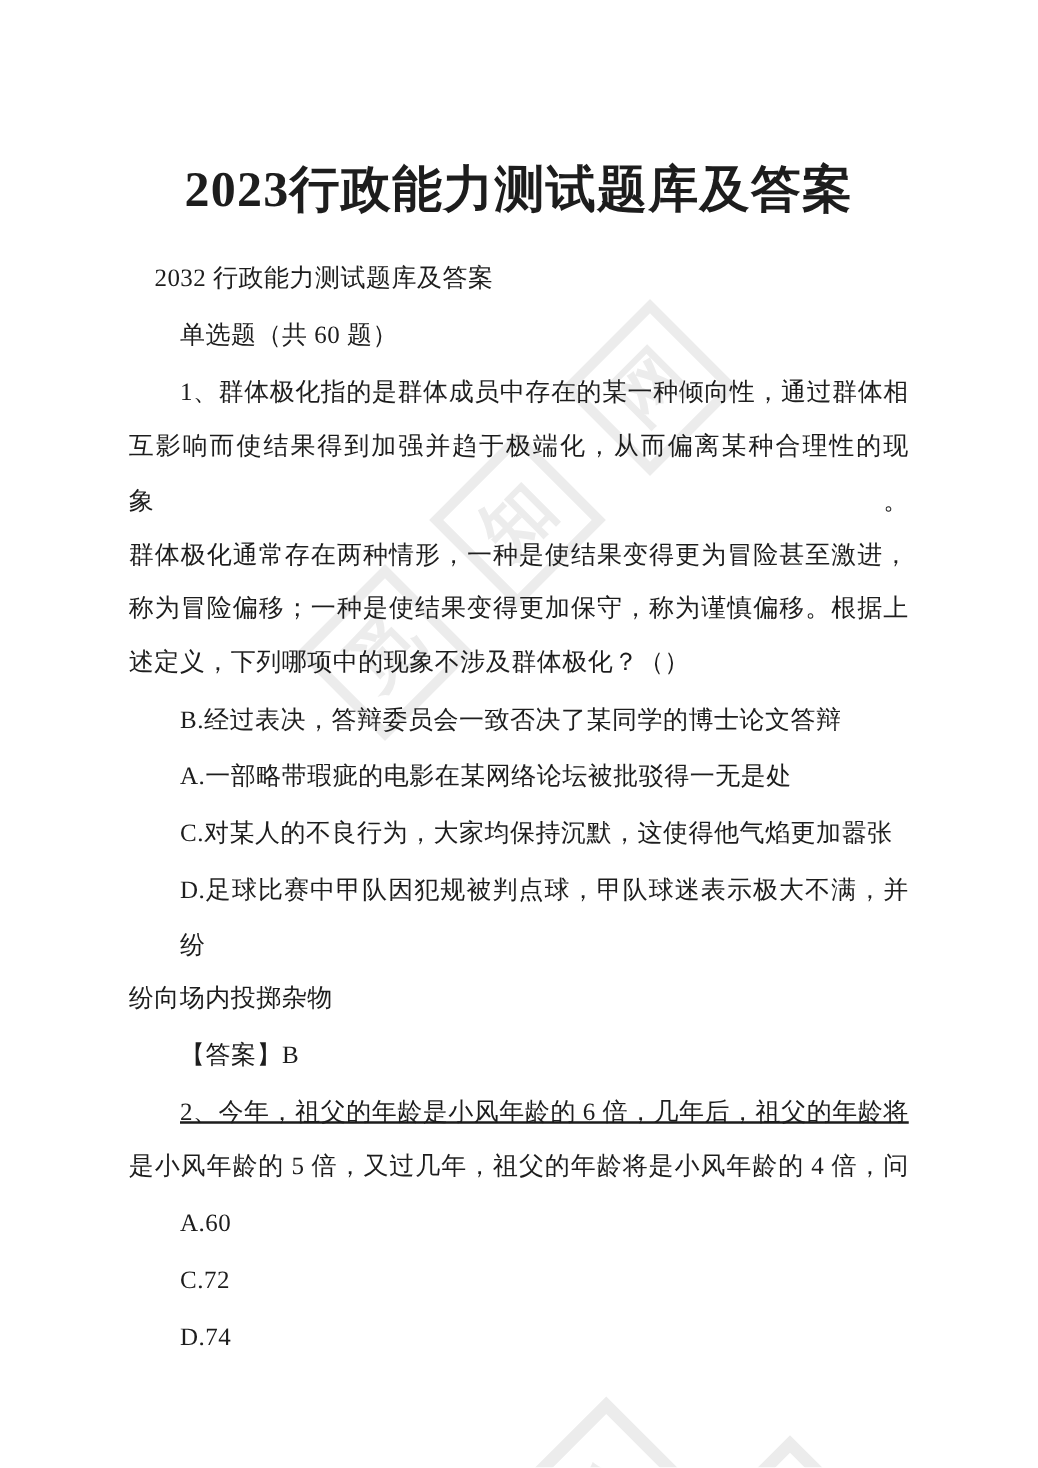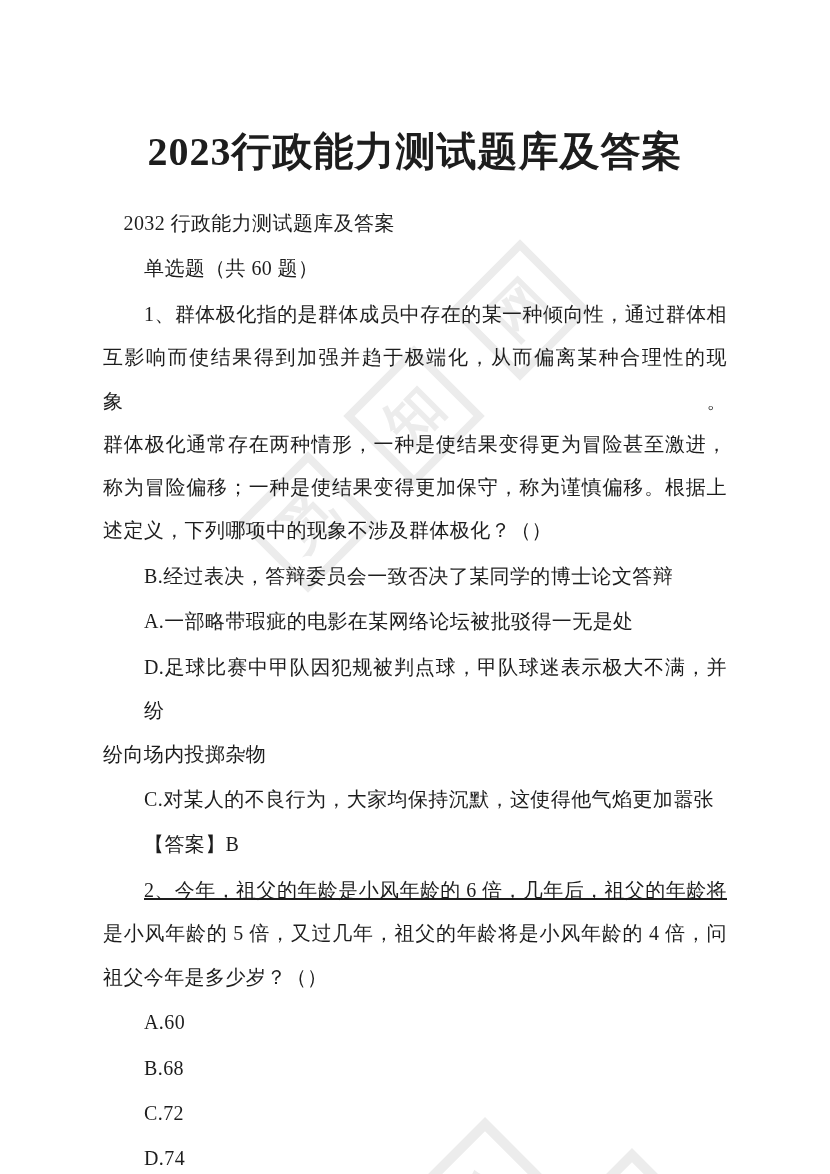--- a/index.html
+++ b/index.html
@@ -78,39 +78,35 @@
         <div class="line fill">称为冒险偏移；一种是使结果变得更加保守，称为谨慎偏移。根据上</div>
         <div class="line">述定义，下列哪项中的现象不涉及群体极化？（）</div>
       </div>
       <div class="para">
         <div class="line" style="padding-left: 41px;">B.经过表决，答辩委员会一致否决了某同学的博士论文答辩</div>
       </div>
       <div class="para">
         <div class="line" style="padding-left: 41px;">A.一部略带瑕疵的电影在某网络论坛被批驳得一无是处</div>
       </div>
       <div class="para">
+        <div class="line" style="padding-left: 41px;">C.对某人的不良行为，大家均保持沉默，这使得他气焰更加嚣张</div>
+      </div>
+      <div class="para">
         <div class="line fill" style="padding-left: 41px;">D.足球比赛中甲队因犯规被判点球，甲队球迷表示极大不满，并纷</div>
         <div class="line">纷向场内投掷杂物</div>
-      </div>
-      <div class="para">
-        <div class="line" style="padding-left: 41px;">C.对某人的不良行为，大家均保持沉默，这使得他气焰更加嚣张</div>
       </div>
       <div class="para">
         <div class="line" style="padding-left: 41px;">【答案】B</div>
       </div>
       <div class="para">
         <div class="line fill" style="padding-left: 41px; text-decoration: underline;">2、今年，祖父的年龄是小风年龄的 6 倍，几年后，祖父的年龄将</div>
         <div class="line fill">是小风年龄的 5 倍，又过几年，祖父的年龄将是小风年龄的 4 倍，问</div>
-        <div class="line">祖父今年是多少岁？（）</div>
       </div>
       <div class="para">
         <div class="line" style="padding-left: 41px;">A.60</div>
-      </div>
-      <div class="para">
-        <div class="line" style="padding-left: 41px;">B.68</div>
       </div>
       <div class="para">
         <div class="line" style="padding-left: 41px;">C.72</div>
       </div>
       <div class="para">
         <div class="line" style="padding-left: 41px;">D.74</div>
       </div>
     </div>
 </div>
 

